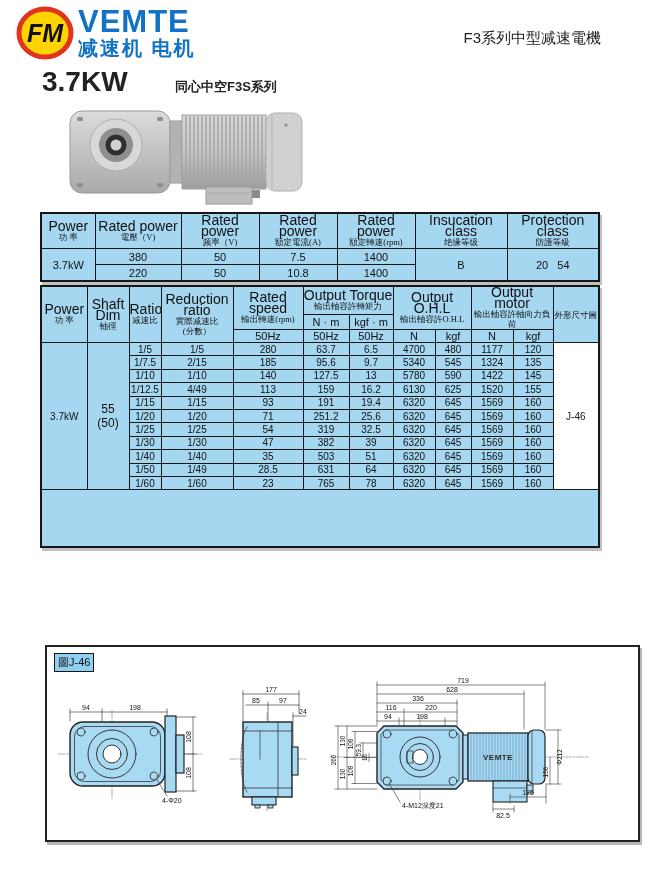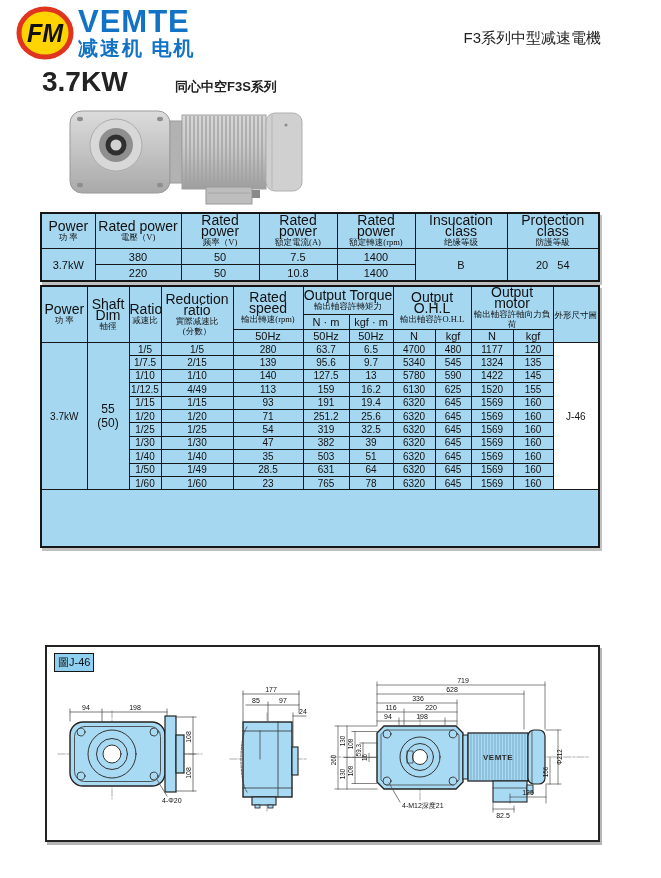--- a/index.html
+++ b/index.html
@@ -34,21 +34,21 @@
   .big{font-size:12px;}
   .pre{white-space:pre;font-size:14px;}
   td.blankband{background:#fff;height:56px;border-left:none;border-right:none;border-bottom:none;}
 
   
   .notes{position:absolute;left:32px;top:553px;font-size:12.5px;line-height:17.5px;color:#222;}
   .notes .ind{padding-left:28px;}
 
   
   .figbox{position:absolute;left:45px;top:645px;width:551px;height:193px;border:2px solid #222;
-          box-shadow:2px 3px 0 rgba(120,120,120,.55);background:#fff;}
+          box-shadow:2px 3px 0 rgba(120,120,120,.55);background:#fff;padding-left:40px;}
   .figtitle{position:absolute;left:7px;top:6px;display:flex;align-items:center;gap:4px;}
   .figtag{background:#8fd0f0;border:1px solid #161616;font-size:11px;padding:1px 3px;color:#111;}
   .figmodel{font-size:15px;font-weight:bold;color:#111;}
   .figsvg{position:absolute;left:3px;top:24px;}
 
   svg text{font-family:"Liberation Sans",sans-serif;}
   .dt{font-size:7px;fill:#111;}
   .dts{font-size:6.3px;fill:#111;}
 </style>
 </head>
@@ -250,21 +250,21 @@
       <td>6.5</td>
       <td>4700</td>
       <td>480</td>
       <td>1177</td>
       <td>120</td>
       <td rowspan="11" style="background:#fff" class="big">J-46</td>
     </tr>
     <tr class="d">
       <td>1/7.5</td>
           <td>2/15</td>
-          <td>139</td>
+          <td>185</td>
           <td>95.6</td>
           <td>9.7</td>
           <td>5340</td>
           <td>545</td>
           <td>1324</td>
           <td>135</td>
     </tr>
     <tr class="d">
       <td>1/10</td>
           <td>1/10</td>

